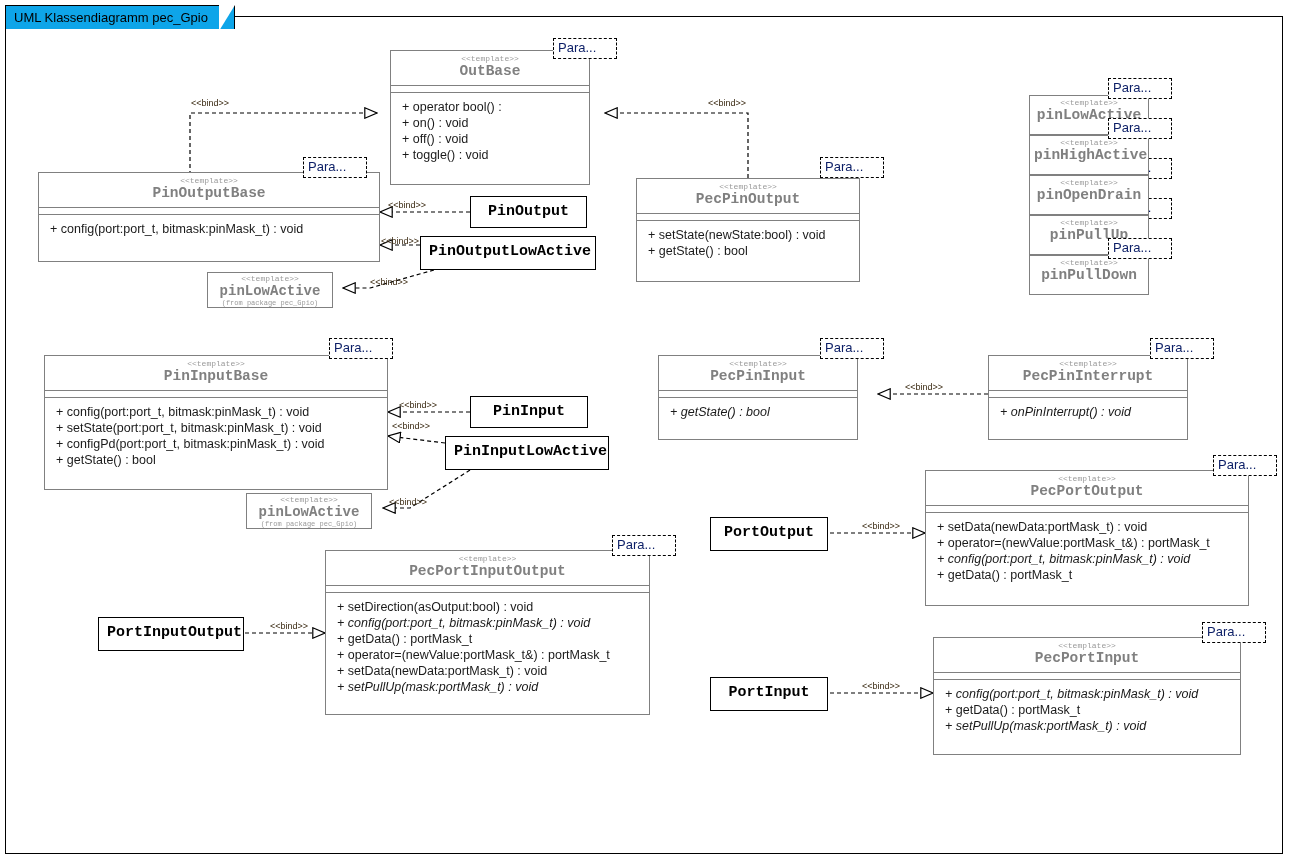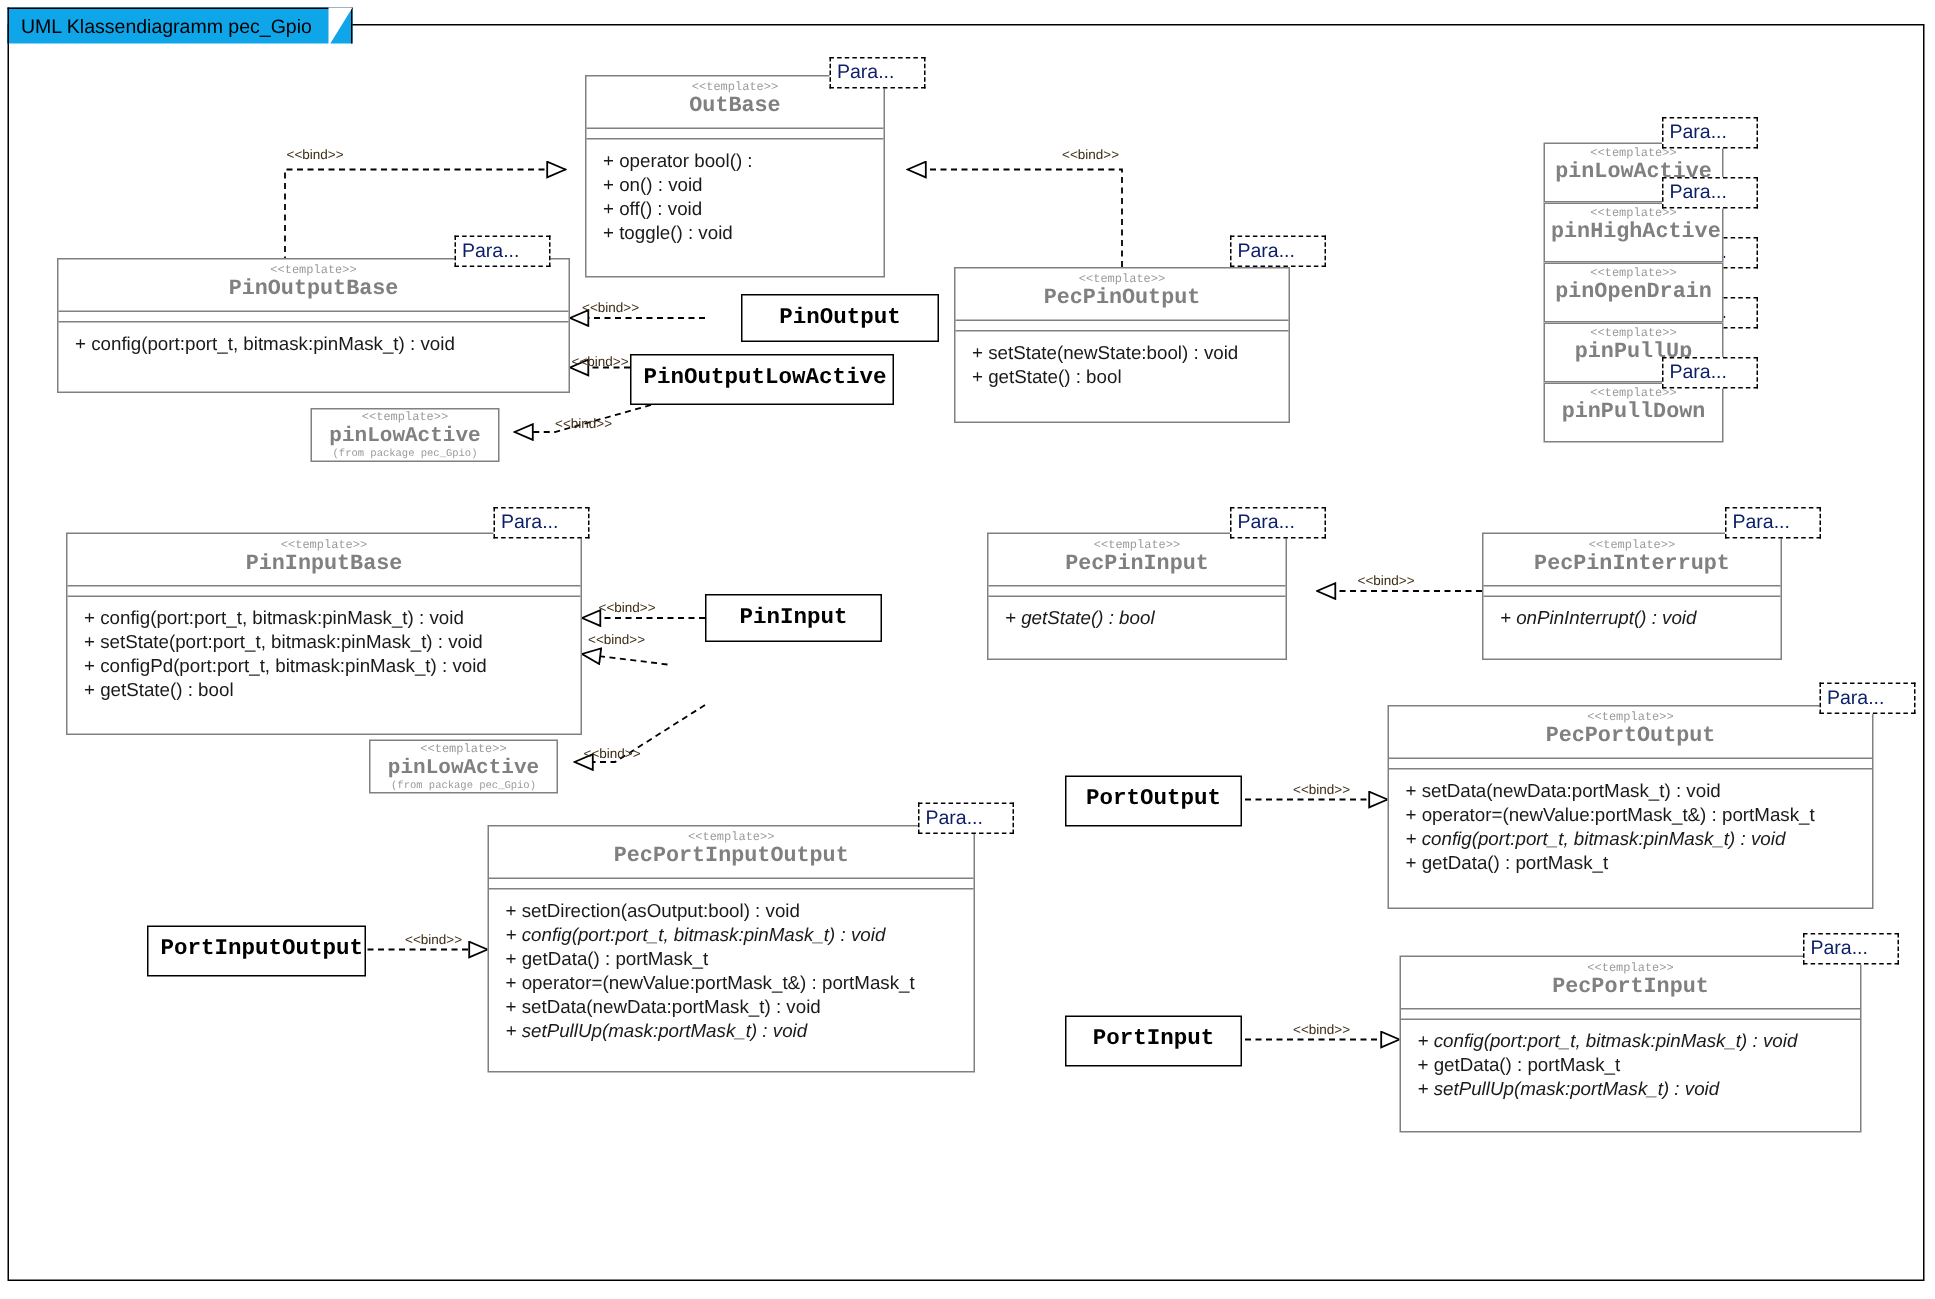--- a/index.html
+++ b/index.html
@@ -244,21 +244,21 @@
       <span class="cname">PecPinOutput</span>
     </div>
     <div class="attrs"></div>
     <div class="ops">
       <div class="op">+ setState(newState:bool) : void</div>
       <div class="op">+ getState() : bool</div>
     </div>
   </div>
   <div class="para" style="left:820px;top:157px;">Para...</div>
 
-  <div class="cls plain" style="left:470px;top:196px;width:132px;height:32px;margin-left:24px;">
+  <div class="cls plain" style="left:470px;top:196px;width:117px;height:32px;">
     <div class="hdr">
       <span class="cname">PinOutput</span>
     </div>
   </div>
 
   <div class="cls plain" style="left:420px;top:236px;width:176px;height:34px;">
     <div class="hdr">
       <span class="cname">PinOutputLowActive</span>
     </div>
   </div>
@@ -325,20 +325,25 @@
     </div>
   </div>
   <div class="para" style="left:329px;top:338px;">Para...</div>
 
   <div class="cls plain" style="left:470px;top:396px;width:118px;height:32px;">
     <div class="hdr">
       <span class="cname">PinInput</span>
     </div>
   </div>
 
+  <div class="cls plain" style="left:445px;top:436px;width:164px;height:34px;">
+    <div class="hdr">
+      <span class="cname">PinInputLowActive</span>
+    </div>
+  </div>
 
   <div class="cls tmpl" style="left:246px;top:493px;width:126px;height:36px;">
     <div class="hdr" style="border-bottom:none;padding:2px 4px 3px 4px;">
       <span class="stereo">&lt;&lt;template&gt;&gt;</span>
       <span class="cname" style="font-size:14px;line-height:16px;">pinLowActive</span>
       <span class="frompkg">(from package pec_Gpio)</span>
     </div>
   </div>
 
   <div class="cls tmpl" style="left:658px;top:355px;width:200px;height:85px;">

